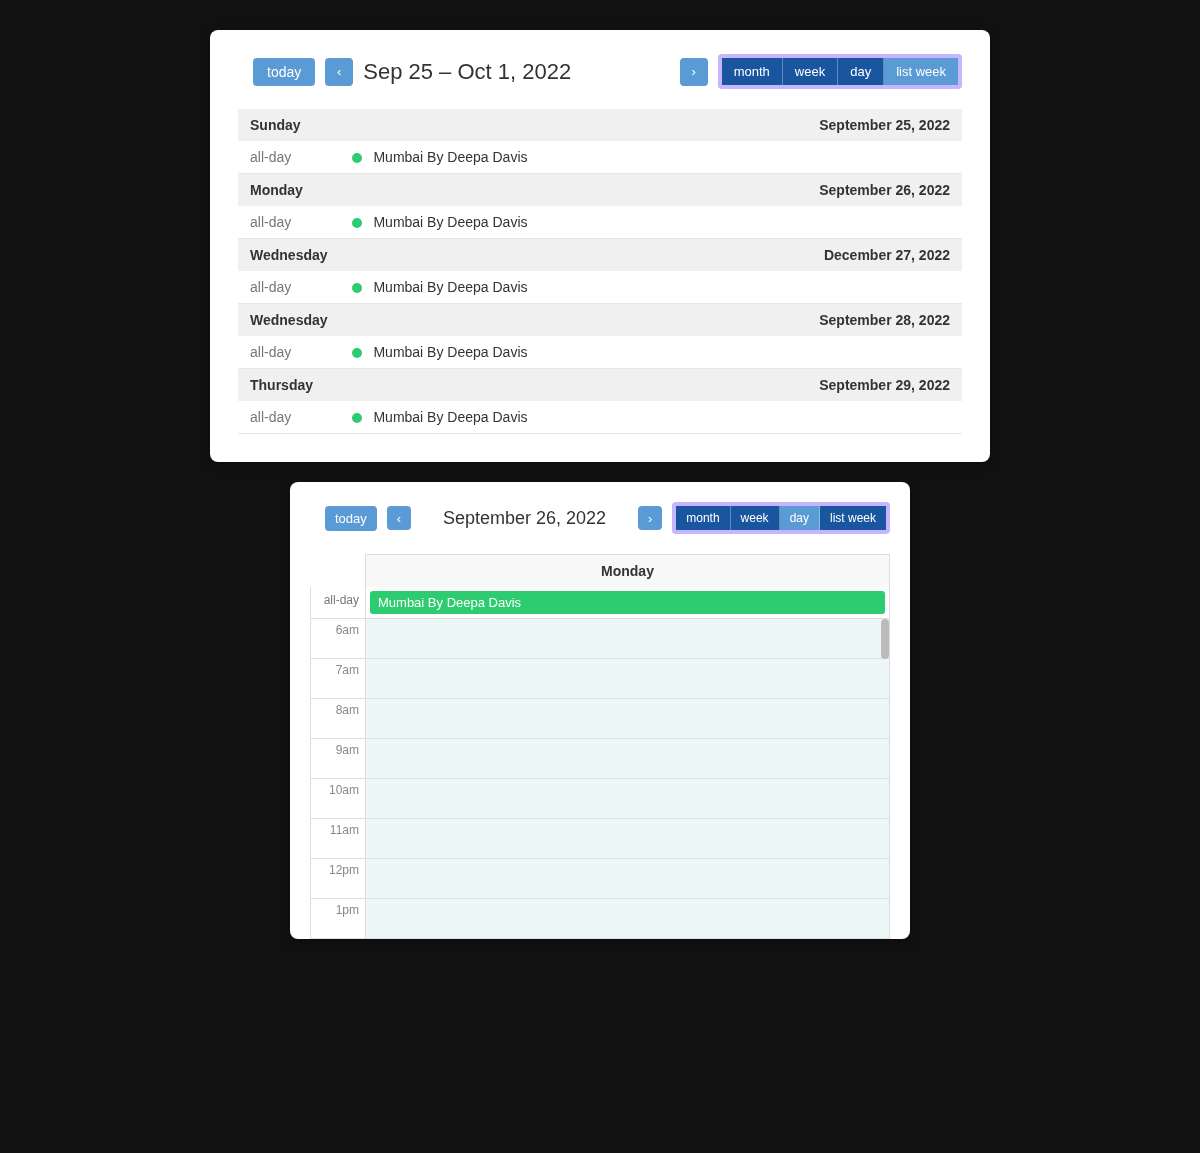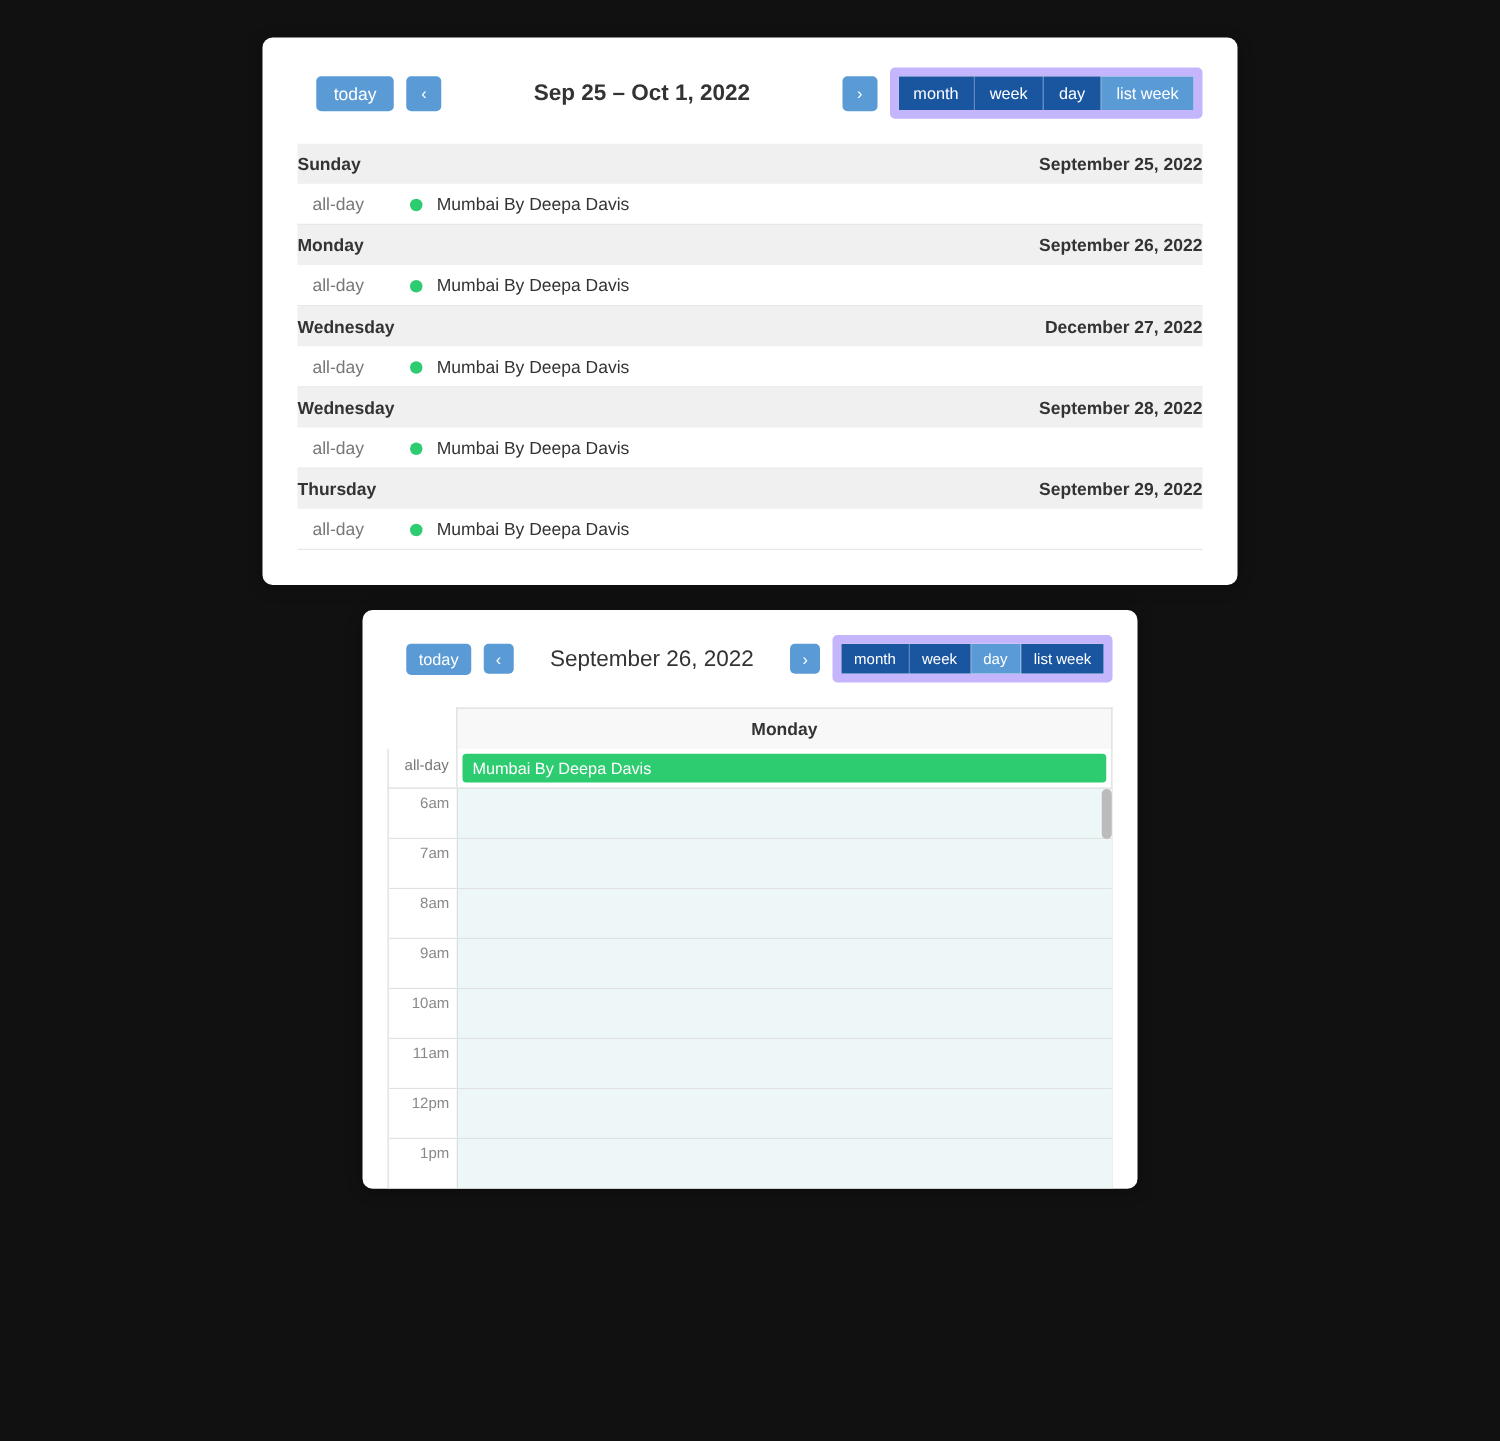--- a/index.html
+++ b/index.html
@@ -69,38 +69,37 @@
       width: 28px;
       height: 28px;
       font-size: 13px;
       cursor: pointer;
       display: flex;
       align-items: center;
       justify-content: center;
     }
 
     .toolbar-title {
-      font-size: 18px;
-      font-weight: 700;
+      font-size: 22px;
+      font-weight: 400;
       color: #333;
       flex: 1;
-      text-align: center;
     }
 
     .toolbar-title-sm {
       font-size: 18px;
       font-weight: 400;
       color: #333;
       flex: 1;
       text-align: center;
     }
 
     .view-buttons {
       display: flex;
-      border: 7px solid #c4b5fd;
+      border: 4px solid #c4b5fd;
       border-radius: 4px;
       overflow: hidden;
       justify-content: center;
     }
 
     .view-btn {
       background: #1a56a0;
       color: #fff;
       border: none;
       border-right: 1px solid rgba(255,255,255,0.3);
@@ -128,21 +127,21 @@
 
     
     .list-table {
       width: 100%;
       border-collapse: collapse;
       font-size: 14px;
     }
 
     .day-header-row td {
       background: #f0f0f0;
-      padding: 8px 0;
+      padding: 8px 12px;
       font-weight: 700;
       color: #333;
     }
 
     .day-header-row td.date-right {
       text-align: right;
       font-weight: 700;
       color: #333;
       margin-top: 36px;
     }

